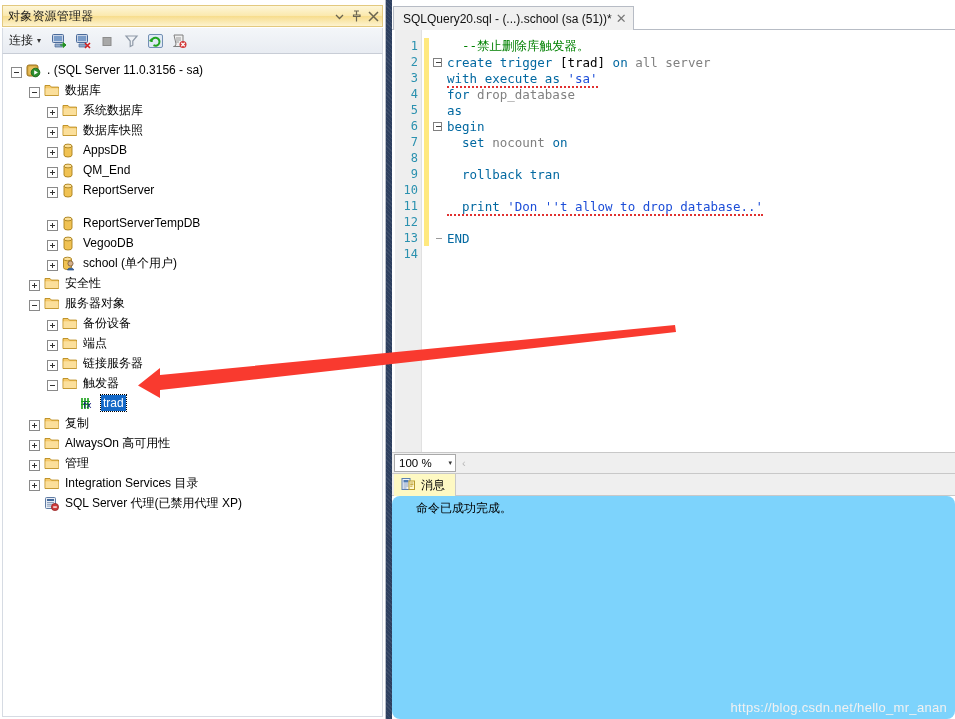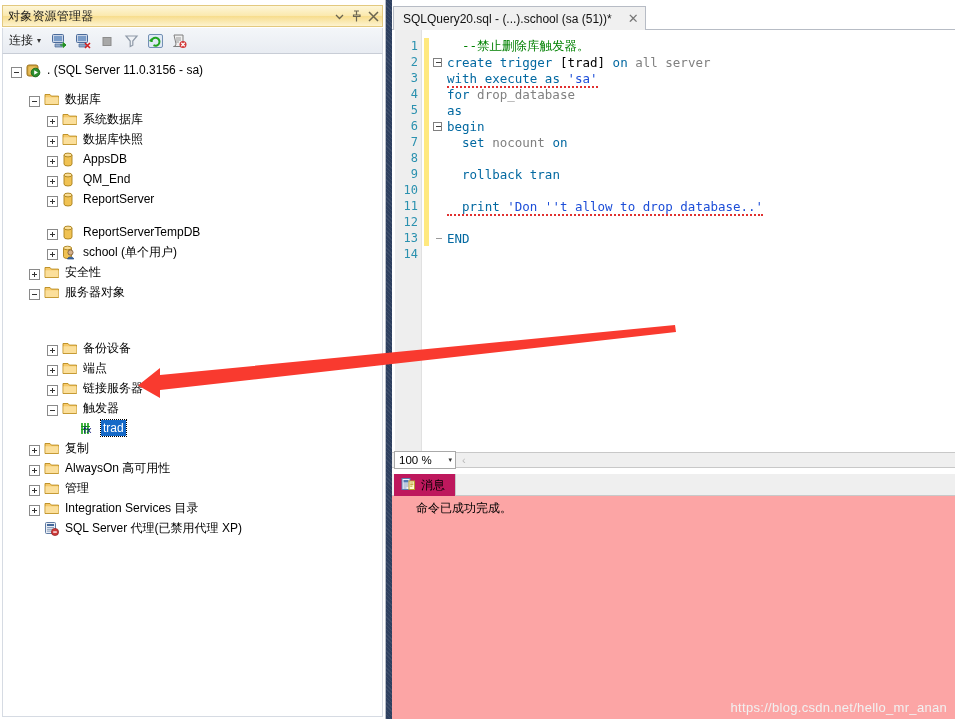--- a/index.html
+++ b/index.html
@@ -86,21 +86,21 @@
   #editor-area { position: absolute; left: 392px; top: 0; right: 0; bottom: 0; background: #fff; }
 
   #tabstrip {
     position: absolute; left: 0; top: 0; right: 0; height: 30px;
     background: #fff; border-bottom: 1px solid #b7bcc5;
   }
   #tab-doc {
     position: absolute; left: 1px; top: 6px; height: 24px;
     background: #f0f0f0;
     border: 1px solid #b7bcc5; border-bottom: none;
-    display:flex; align-items:center; padding: 0 6px 0 9px; gap: 16px;
+    display:flex; align-items:center; padding: 0 6px 0 9px; gap: 4px;
     font-size: 12px; color: #111;
   }
   #tab-close { color:#777; font-size: 13px; line-height: 1; }
 
   #code-pane {
     position: absolute; left: 0; top: 30px; right: 0; height: 422px;
     background: #fff; overflow: hidden;
   }
   #gutter-sel {
     position: absolute; left: 3px; top: 0; width: 27px; height: 100%;
@@ -130,49 +130,49 @@
   .fold .lcorner2 { position:absolute; left:7px; top:50%; width:6px; height:1px; background:#9a9a9a; }
   .code { padding-left: 2px; }
   .k-cmt { color: #008000; }
   .k-kw  { color: #0369a1; }
   .k-id  { color: #000000; }
   .k-gray{ color: #808080; }
   .k-str { color: #1d4ed8; }
   .squig { border-bottom: 2px dotted #e03030; padding-bottom:0px; }
 
   #zoombar {
-    position: absolute; left: 0; top: 452px; right: 0; height: 16px;
+    position: absolute; left: 0; top: 452px; right: 0; height: 22px;
     background: #efefef; border-top: 1px solid #c8c8c8; border-bottom: 1px solid #c8c8c8;
     display: flex; align-items: center; padding-left: 2px;
   }
   #zoom-combo {
     height: 18px; min-width: 62px; background: #fff; border: 1px solid #a9a9a9;
     display:flex; align-items:center; justify-content:space-between; padding: 0 3px 0 4px;
     font-size: 11.5px; color: #000;
   }
   #zoom-caret { font-size: 7px; color:#333; padding-left: 6px; }
   #zoom-arrow { color:#b9b9b9; font-size: 11px; padding: 0 6px; }
 
   #msg-pane {
     position: absolute; left: 0; top: 474px; right: 0; bottom: 0;
     background: #fff;
   }
   #msg-tabstrip {
     position: absolute; left: 0; top: 0; right: 0; height: 22px;
     background: #efefef; border-bottom: 1px solid #c8c8c8;
   }
   #msg-tab {
-    position: absolute; left: 2px; top: 0; height: 22px; background: #be185d;
+    position: absolute; left: 2px; top: 0; height: 22px; background: #fef9c3;
     border-right: 1px solid #c8c8c8;
     display:flex; align-items:center; gap:5px; padding: 0 10px 0 7px;
     font-size: 12px; color: #000;
   }
   #msg-body {
-    position: absolute; left: 0; top: 22px; right: 0; bottom: 0; background:#fca5a5;
-    padding: 4px 0 16px 24px; font-size: 12px; color: #000;
+    position: absolute; left: 0; top: 22px; right: 0; bottom: 0; background:#7dd3fc;
+    padding: 4px 0 16px 24px; font-size: 12px; color: #000; border-radius: 8px;
   }
 
   
   #annot { position: absolute; left: 0; top: 0; width: 955px; height: 719px; pointer-events: none; }
 
   #watermark {
     position: absolute; right: 8px; bottom: 4px;
     font-size: 13px; color: #f1f1f1; font-family: "Liberation Sans", sans-serif;
     letter-spacing: .3px;
   }
@@ -256,21 +256,21 @@
           <span class="ico">
             <svg width="15" height="15" viewBox="0 0 15 15">
               <rect x="1" y="2" width="11" height="11" rx="2" fill="#d6a63c" stroke="#9a7320"></rect>
               <rect x="2.5" y="3.5" width="8" height="8" rx="1.5" fill="#e8bf5e"></rect>
               <circle cx="9.5" cy="9.5" r="4.3" fill="#2f8f2f" stroke="#1d6b1d"></circle>
               <path d="M8.2 7.2 L12 9.5 L8.2 11.8z" fill="#fff"></path>
             </svg>
           </span>
           <span class="lbl">. (SQL Server 11.0.3156 - sa)</span>
         </div>
-        <div class="node" style="padding-left: 26px; margin-top: 9px;">
+        <div class="node" style="padding-left: 26px;">
           <span class="exp minus"></span>
           <span class="ico">
             <svg width="16" height="14" viewBox="0 0 16 14">
               <path d="M1 2.5 h5 l1.4 1.6 h7.1 v8.4 h-13.5z" fill="#f6c96a" stroke="#b98a1c" stroke-width=".9"></path>
               <path d="M1.5 5.3 h13 v6.8 h-13z" fill="#fbdf9b"></path>
             </svg>
           </span>
           <span class="lbl">数据库</span>
         </div>
         <div class="node" style="padding-left: 44px;">
@@ -325,20 +325,30 @@
         </div>
         <div class="node" style="padding-left: 44px; margin-top: 13px;">
           <span class="exp plus"></span>
           <span class="ico">
             <svg width="13" height="15" viewBox="0 0 13 15">
               <path d="M2 3 h8 v9 a4 2 0 0 1 -8 0z" fill="#f0c253" stroke="#a8801c" stroke-width=".9"></path>
               <ellipse cx="6" cy="3" rx="4" ry="1.9" fill="#fadd95" stroke="#a8801c" stroke-width=".9"></ellipse>
             </svg>
           </span>
           <span class="lbl">ReportServerTempDB</span>
+        </div>
+        <div class="node" style="padding-left: 44px;">
+          <span class="exp plus"></span>
+          <span class="ico">
+            <svg width="13" height="15" viewBox="0 0 13 15">
+              <path d="M2 3 h8 v9 a4 2 0 0 1 -8 0z" fill="#f0c253" stroke="#a8801c" stroke-width=".9"></path>
+              <ellipse cx="6" cy="3" rx="4" ry="1.9" fill="#fadd95" stroke="#a8801c" stroke-width=".9"></ellipse>
+            </svg>
+          </span>
+          <span class="lbl">VegooDB</span>
         </div>
         <div class="node" style="padding-left: 44px;">
           <span class="exp plus"></span>
           <span class="ico">
             <svg width="15" height="15" viewBox="0 0 15 15">
               <path d="M1.5 3 h8 v8.5 a4 2 0 0 1 -8 0z" fill="#f0c253" stroke="#a8801c" stroke-width=".9"></path>
               <ellipse cx="5.5" cy="3" rx="4" ry="1.8" fill="#fadd95" stroke="#a8801c" stroke-width=".9"></ellipse>
               <circle cx="8.5" cy="7.5" r="2.6" fill="#d4b08a" stroke="#6a4a2a" stroke-width=".7"></circle>
               <path d="M5.4 14 a3.3 2.8 0 0 1 6.4 0z" fill="#3f6fae" stroke="#21457a" stroke-width=".7"></path>
             </svg>
@@ -358,21 +368,21 @@
         <div class="node" style="padding-left: 26px;">
           <span class="exp minus"></span>
           <span class="ico">
             <svg width="16" height="14" viewBox="0 0 16 14">
               <path d="M1 2.5 h5 l1.4 1.6 h7.1 v8.4 h-13.5z" fill="#f6c96a" stroke="#b98a1c" stroke-width=".9"></path>
               <path d="M1.5 5.3 h13 v6.8 h-13z" fill="#fbdf9b"></path>
             </svg>
           </span>
           <span class="lbl">服务器对象</span>
         </div>
-        <div class="node" style="padding-left: 44px; margin-top: 36px;">
+        <div class="node" style="padding-left: 44px;">
           <span class="exp plus"></span>
           <span class="ico">
             <svg width="16" height="14" viewBox="0 0 16 14">
               <path d="M1 2.5 h5 l1.4 1.6 h7.1 v8.4 h-13.5z" fill="#f6c96a" stroke="#b98a1c" stroke-width=".9"></path>
               <path d="M1.5 5.3 h13 v6.8 h-13z" fill="#fbdf9b"></path>
             </svg>
           </span>
           <span class="lbl">备份设备</span>
         </div>
         <div class="node" style="padding-left: 44px;">

